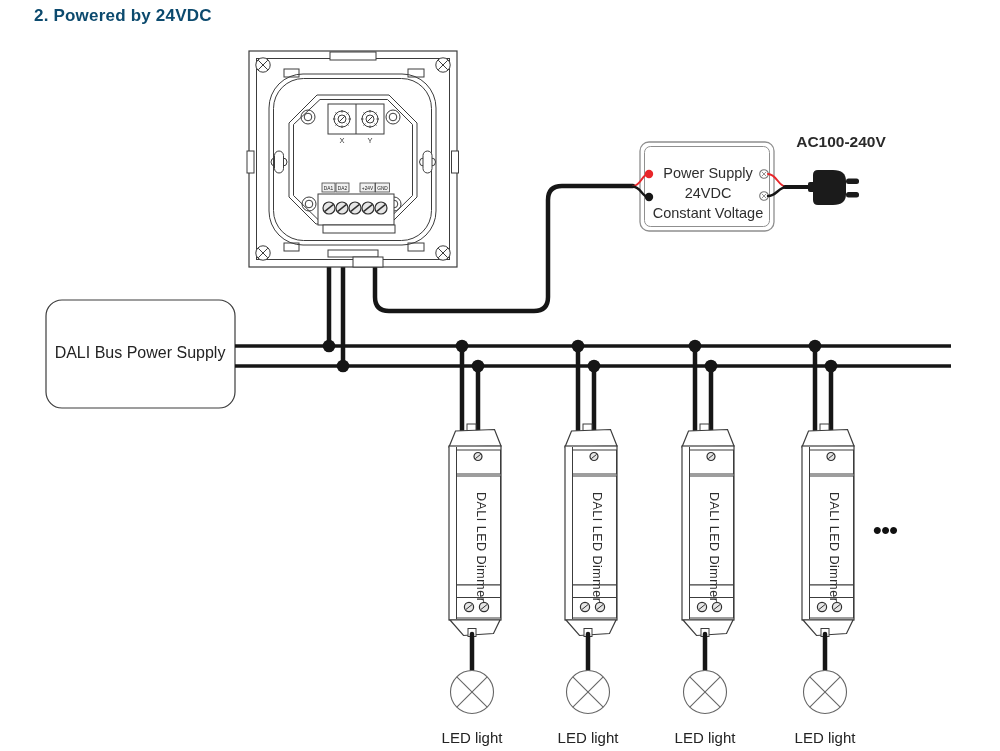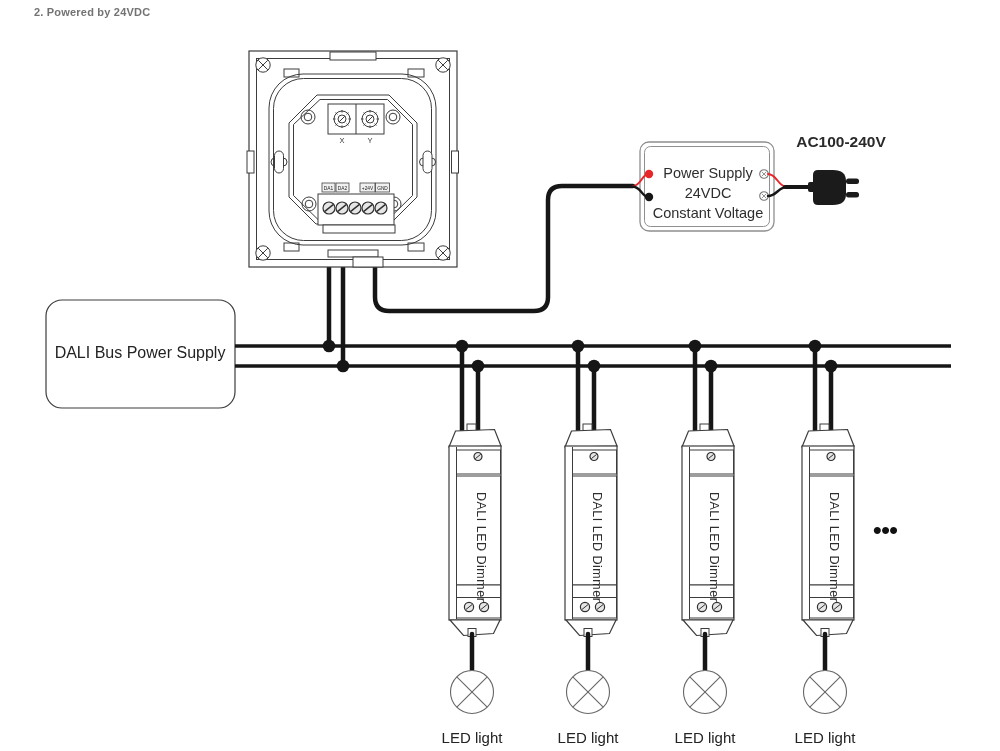--- a/index.html
+++ b/index.html
@@ -1,19 +1,19 @@
 <!DOCTYPE html>
 <html><head>
 <meta charset="utf-8">
 <style>
   html,body{margin:0;padding:0;background:#ffffff;}
   .stage{position:relative;width:1000px;height:751px;background:#fff;overflow:hidden;
          font-family:"Liberation Sans", sans-serif;}
-  .title{position:absolute;left:34px;top:6px;font-size:11px;font-weight:600;
-         letter-spacing:.2px;color:#737373;}
+  .title{position:absolute;left:34px;top:6px;font-size:17px;font-weight:600;
+         letter-spacing:.2px;color:#0c4a6e;}
   svg{position:absolute;left:0;top:0;}
   .inkf  {stroke:#3c3c3c;fill:#ffffff;stroke-width:1.2;}
   .thin  {stroke:#3c3c3c;fill:none;stroke-width:1;}
   .thinf {stroke:#3c3c3c;fill:#ffffff;stroke-width:1;}
   .gray  {stroke:#666;fill:none;stroke-width:1.1;}
   .grayf {stroke:#666;fill:#ffffff;stroke-width:1.1;}
   .wire  {stroke:#161616;fill:none;stroke-width:4.5;stroke-linecap:round;}
   .bus   {stroke:#161616;fill:none;stroke-width:3.6;}
   .dot   {fill:#161616;}
   .redw  {stroke:#e8262a;fill:none;stroke-width:1.8;}

